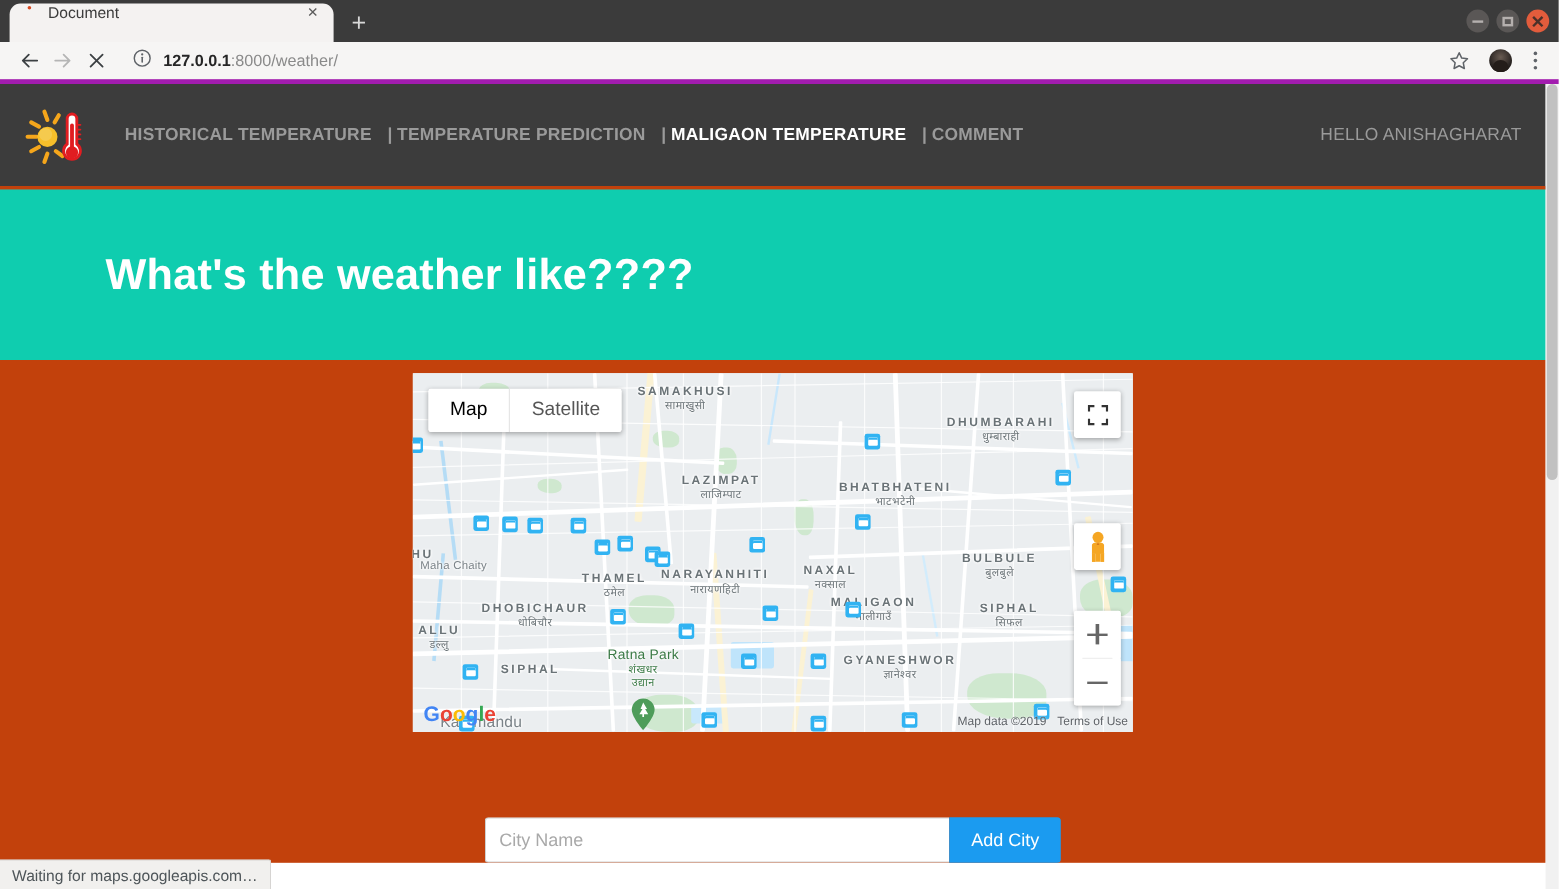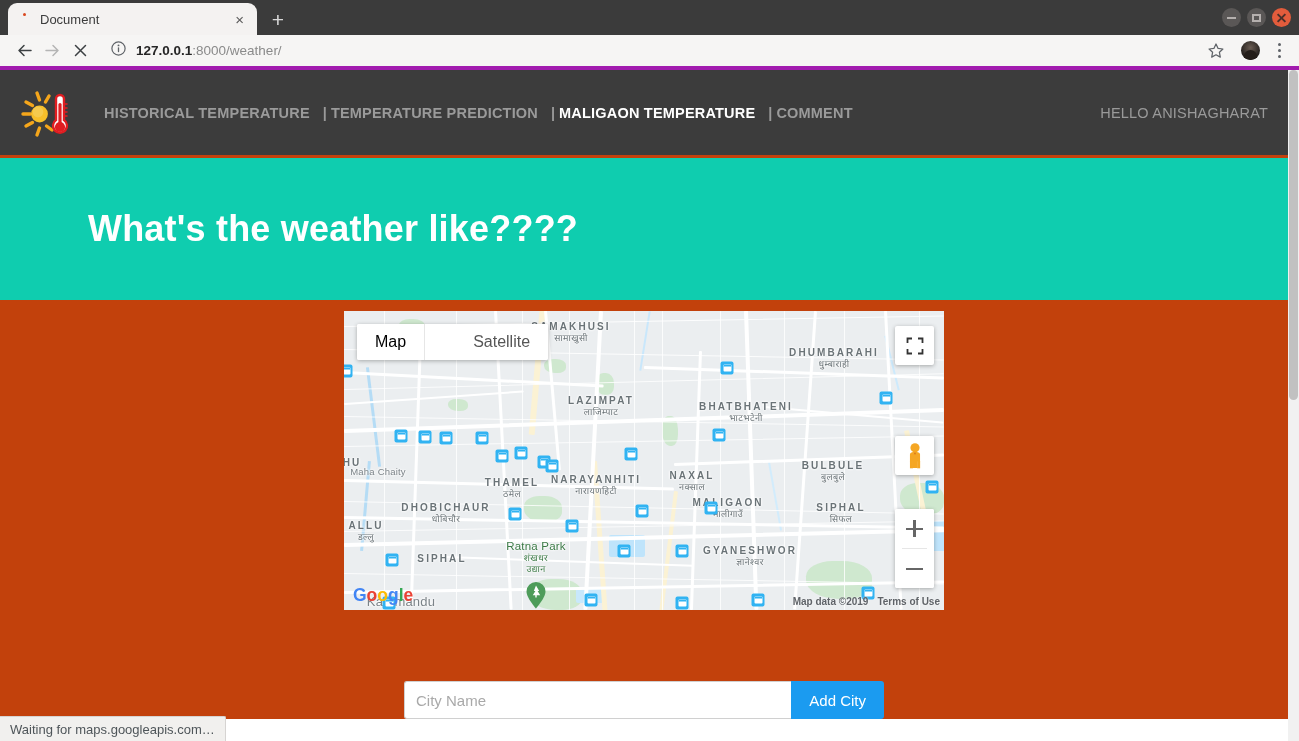--- a/index.html
+++ b/index.html
@@ -12,23 +12,23 @@
   }
 
   
   .browser { width: 1299px; height: 741px; position: relative; }
 
   .titlebar {
     height: 35px; background: #3b3b3b;
     display: flex; align-items: flex-end; position: relative;
   }
   .tab {
-    width: 249px; height: 32px; margin-left: 8px;
+    width: 270px; height: 32px; margin-left: 8px;
     background: #f4f2f1; border-radius: 9px 9px 0 0;
-    display: flex; align-items: center; padding: 0 10px;
+    display: flex; align-items: flex-start; padding: 0 10px;
     position: relative;
   }
   .tab-favicon {
     width: 16px; height: 16px; flex: 0 0 16px;
     position: relative;
   }
   .tab-favicon::after {
     content: ""; position: absolute; left: 5px; top: 2px;
     width: 3px; height: 3px; border-radius: 50%; background: #d9481f;
   }
@@ -181,21 +181,21 @@
 
   .park-pin {
     position: absolute; width: 22px; height: 28px;
     transform: translate(-50%,-100%);
   }
 
   
   .map-typectl {
     position: absolute; left: 13px; top: 13px;
     background: #fff; border-radius: 2px; display: flex;
-    box-shadow: 0 1px 4px rgba(0,0,0,.3); overflow: hidden; gap: 30px;
+    box-shadow: 0 1px 4px rgba(0,0,0,.3); overflow: hidden;
   }
   .map-typectl button {
     border: 0; background: #fff; font-family: inherit; font-size: 16px;
     color: #565656; padding: 9px 18px; cursor: pointer; white-space: nowrap;
   }
   .map-typectl button.sel { color: #000; font-weight: 500; border-right: 1px solid #e6e6e6; }
 
   .map-fs {
     position: absolute; right: 10px; top: 15px;
     width: 39px; height: 39px; background: #fff; border-radius: 2px;
@@ -225,21 +225,20 @@
     content:""; position:absolute; left:18.25px; top:11px;
     width:2.5px; height:17px; background:#666;
   }
   .map-zoom .zdiv { height:1px; background:#e6e6e6; margin:0 7px; }
 
   .gmlogo { position:absolute; left:9px; bottom:4px; height:20px; }
   .gm-attrib {
     position:absolute; right:4px; bottom:3px;
     font-size: 10px; color:#5f6368; display:flex; gap:9px; align-items:center;
     text-shadow: 0 0 2px rgba(255,255,255,.9);
-    font-weight: bold;
   }
   .gm-attrib a { color:#5f6368; text-decoration:none; cursor:pointer; }
 
   
   .city-form {
     width: 480px; margin: 71px auto 0; display: flex;
   }
   .city-input {
     flex: 1; height: 38px; border: 1px solid #d0d0d0; border-right: 0;
     border-radius: 3px 0 0 3px; padding: 0 11px; font-size: 15px;

